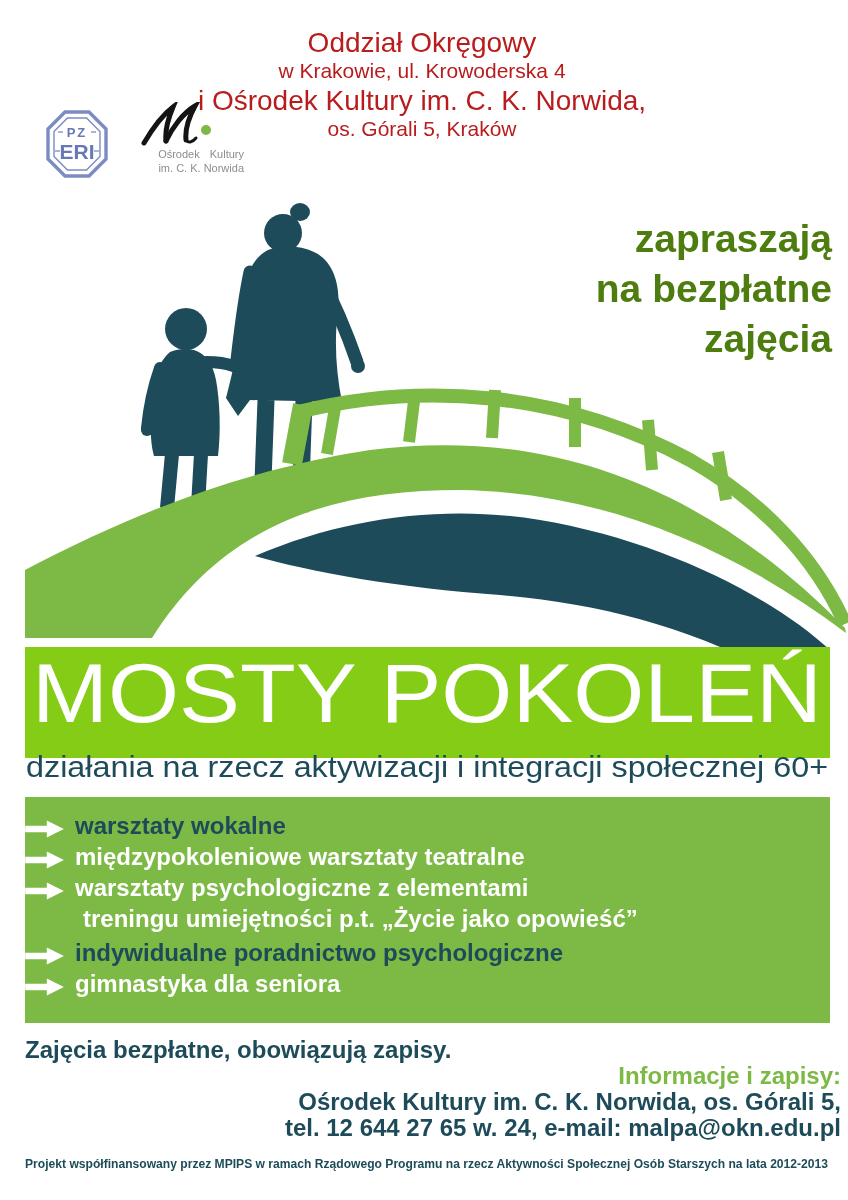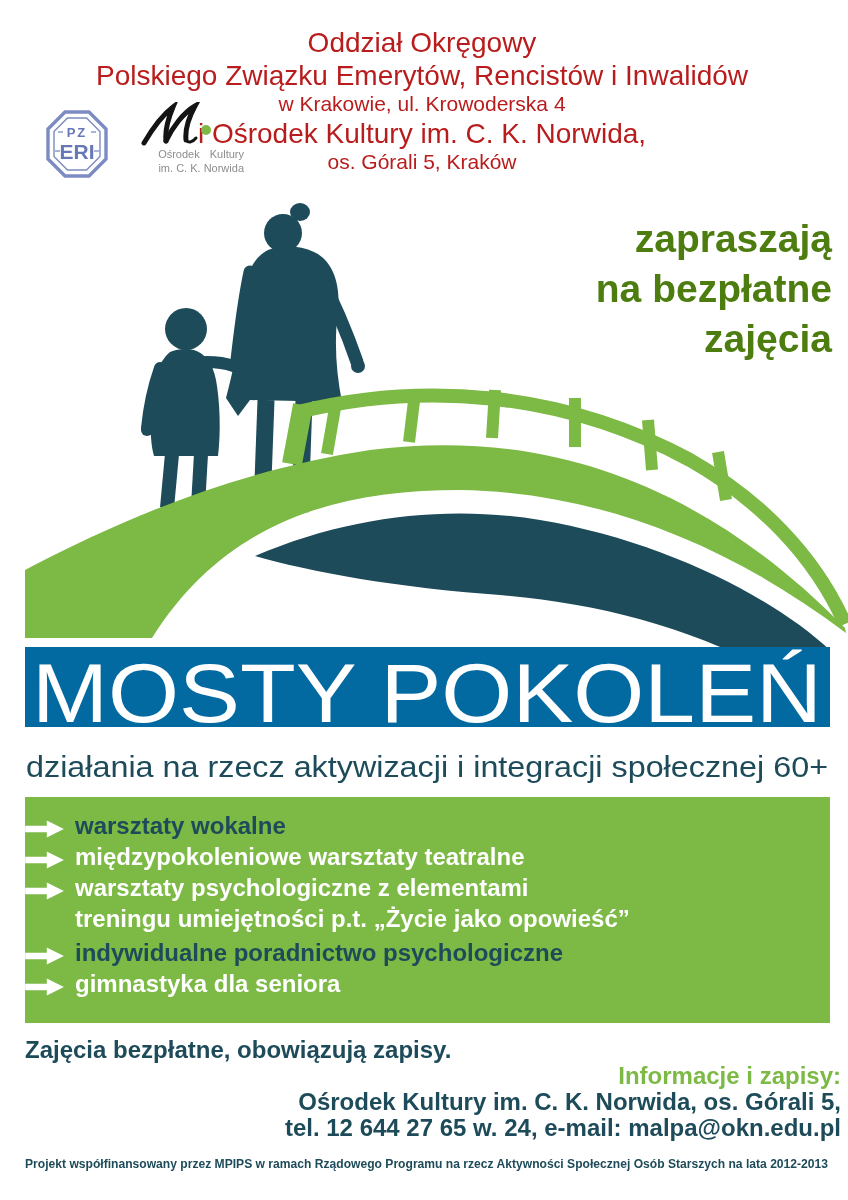--- a/index.html
+++ b/index.html
@@ -14,48 +14,47 @@
   
   .logo-pzeri{position:absolute;left:46px;top:110px;width:62px;height:68px;}
   .logo-norwid{position:absolute;left:138px;top:102px;width:112px;height:84px;}
   .norwid-text{position:absolute;left:0;top:46px;width:106px;text-align:right;color:#8d8d8d;font-size:11px;line-height:1.25;}
   .norwid-text .l1{word-spacing:7px;}
   
   .invite{position:absolute;top:214px;right:16px;width:500px;text-align:right;color:#4d7c0f;font-weight:bold;font-size:39px;line-height:50px;}
   
   .art{position:absolute;left:0;top:180px;}
   
-  .banner{position:absolute;left:25px;top:647px;width:805px;height:80px;background:#0369a1;}
+  .banner{position:absolute;left:25px;top:647px;width:805px;height:111px;background:#84cc16;}
   
   .subtitle-wrap{position:absolute;left:25px;top:748px;width:805px;height:38px;}
   
   .activities{position:absolute;left:25px;top:797px;width:805px;height:226px;background:#7db945;padding-top:14px;box-sizing:border-box;}
   .item{display:flex;align-items:center;margin:0 0 1px 0;}
   .item .arrow{flex:0 0 40px;height:18px;margin-top:6px;}
   .item .txt{margin-left:10px;font-size:24px;font-weight:bold;line-height:30px;}
   .item .cont{margin-left:50px;font-size:24px;font-weight:bold;line-height:30px;}
   .c-teal{color:#1d4b59;}
   .c-white{color:#ffffff;}
-  .gap-after{margin-bottom:4px;}
+  .gap-after{margin-bottom:4px;padding-left:8px;}
   
   .note{position:absolute;left:25px;top:1036px;color:#1d4b59;font-size:24px;font-weight:bold;}
   .contact{position:absolute;top:1063px;right:7px;width:700px;text-align:right;font-size:24px;font-weight:bold;line-height:26px;}
   .contact .green{color:#7db945;}
   .contact .teal{color:#1d4b59;}
   .footer-wrap{position:absolute;left:25px;top:1154px;width:805px;height:20px;}
   svg text{font-family:"Liberation Sans",sans-serif;}
 </style>
 </head>
 <body>
 
 <div class="poster">
 
   <div class="header">
     <div class="h-big">Oddział Okręgowy</div>
-    <div class="h-big">Polskiego Związku Emerytów, Rencistów i Inwalidów</div>
     <div class="h-small">w Krakowie, ul. Krowoderska 4</div>
     <div class="h-big">i Ośrodek Kultury im. C. K. Norwida,</div>
     <div class="h-small">os. Górali 5, Kraków</div>
   </div>
 
   <svg class="logo-pzeri" viewBox="0 0 62 68">
     <polygon points="19,2 43,2 60,19 60,49 43,66 19,66 2,49 2,19" fill="#ffffff" stroke="#7c8cc3" stroke-width="3.4"></polygon>
     <polygon points="21.5,8 40.5,8 54,21.5 54,46.5 40.5,60 21.5,60 8,46.5 8,21.5" fill="none" stroke="#7c8cc3" stroke-width="1.4"></polygon>
     <line x1="12" y1="22" x2="17" y2="22" stroke="#7c8cc3" stroke-width="1.3"></line>
     <line x1="45" y1="22" x2="50" y2="22" stroke="#7c8cc3" stroke-width="1.3"></line>

